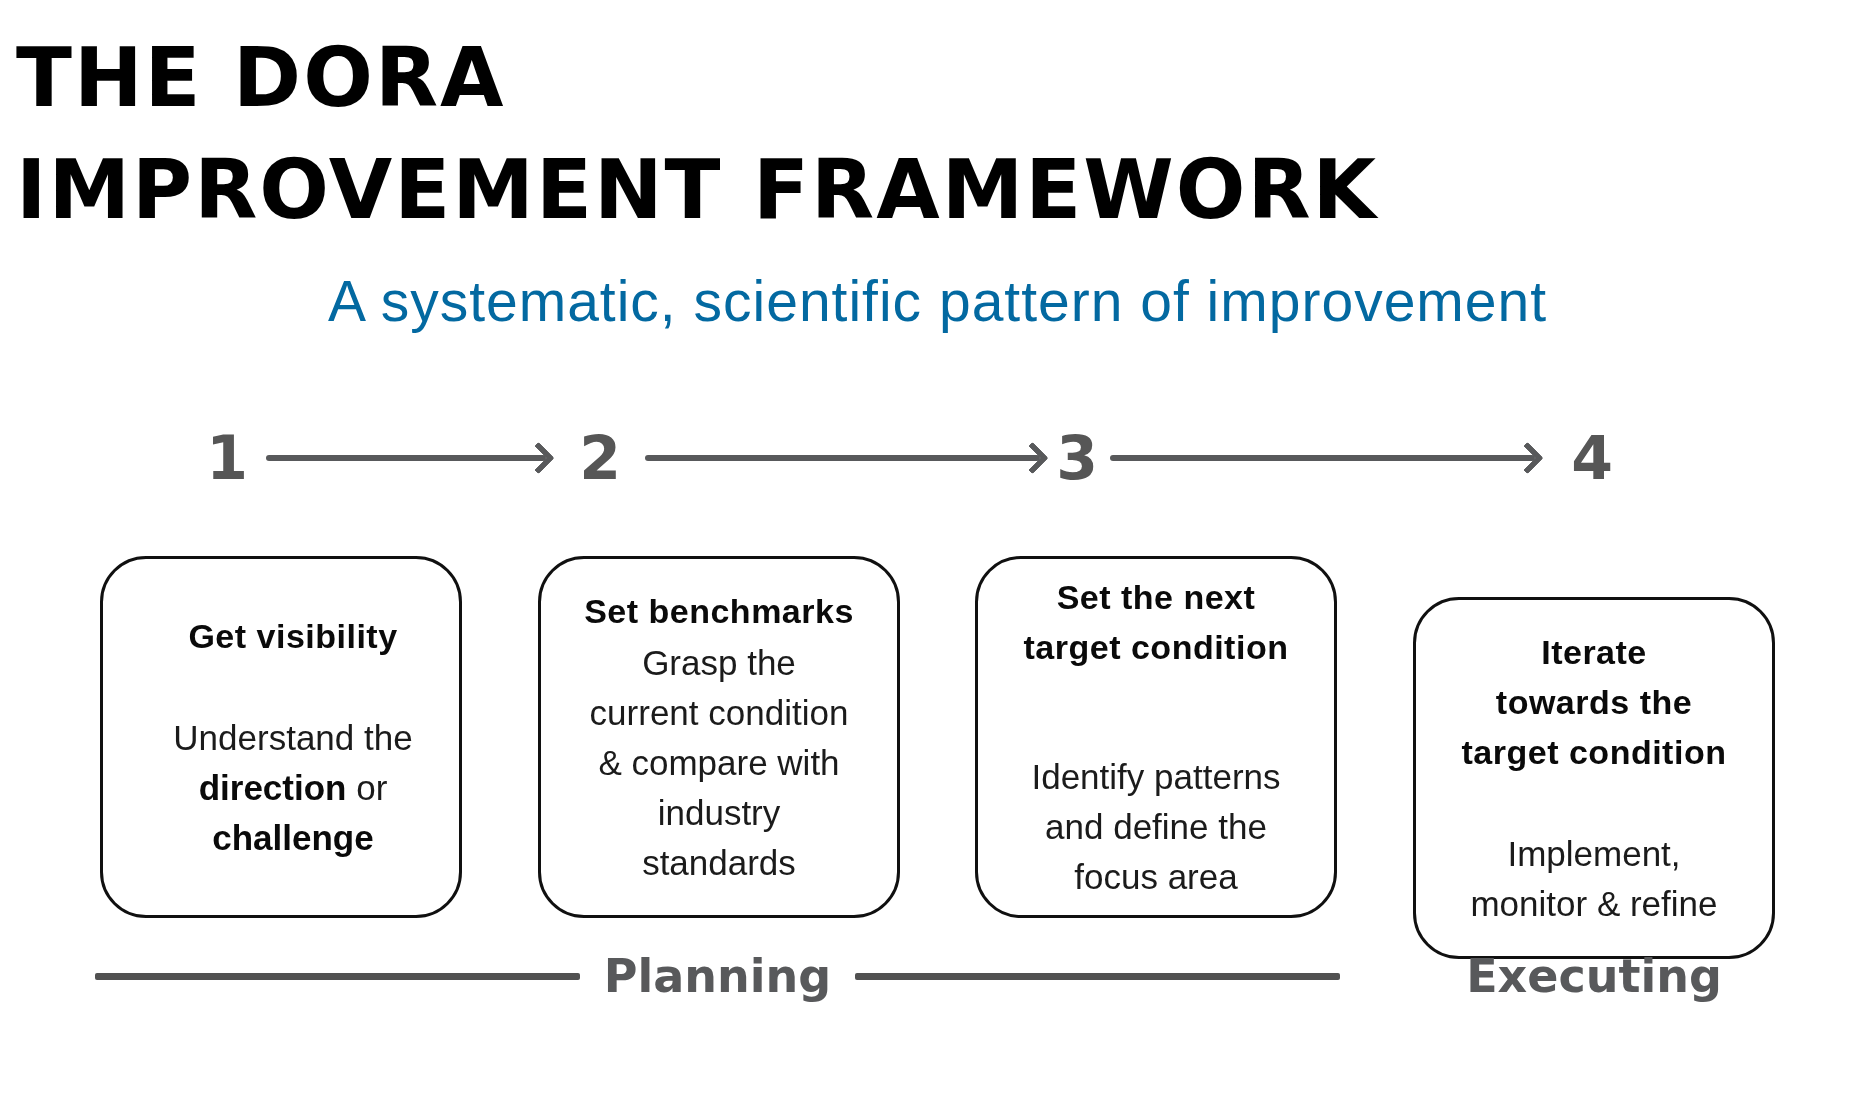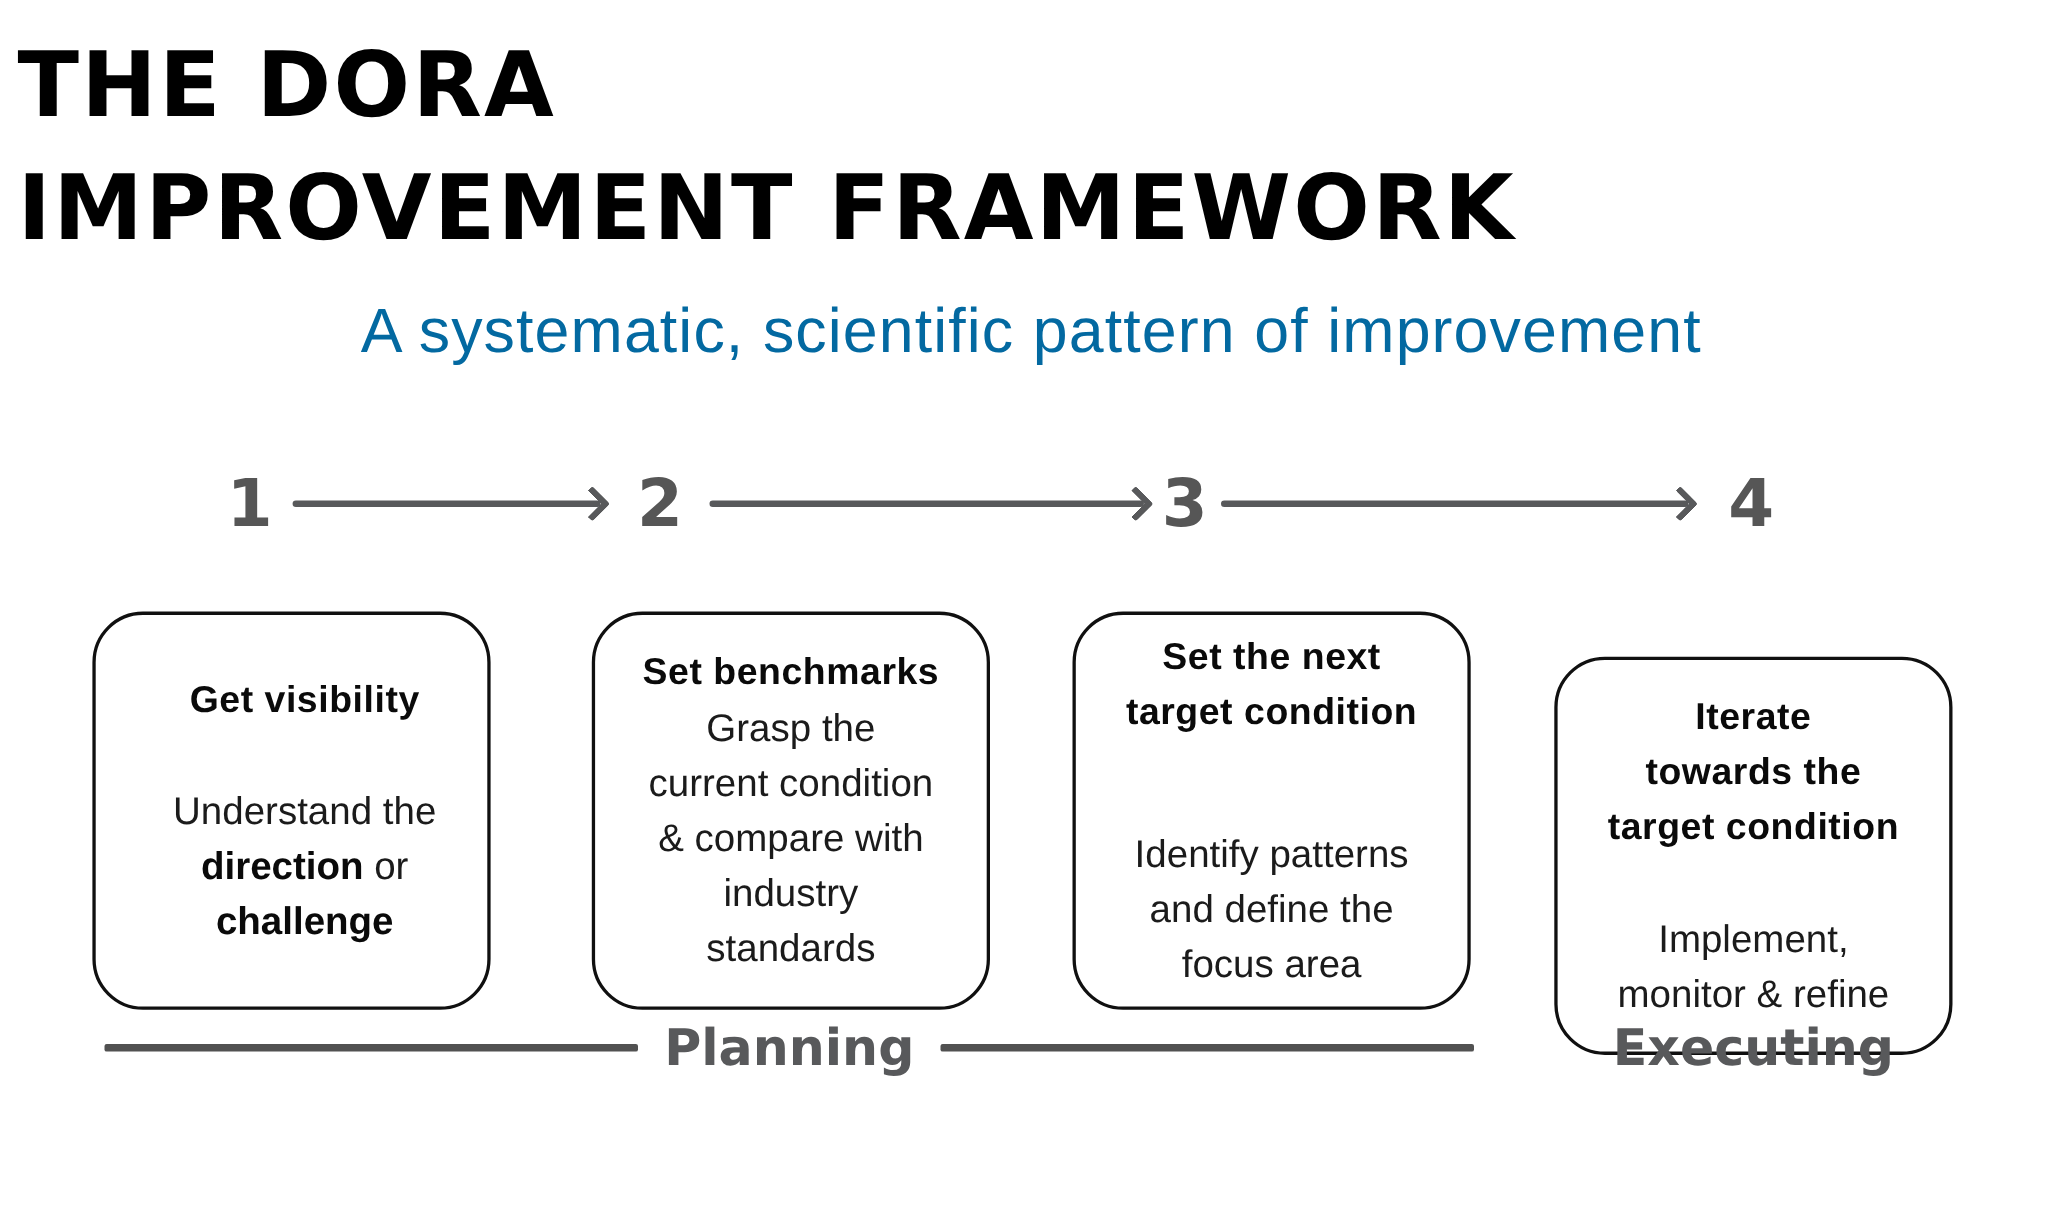--- a/index.html
+++ b/index.html
@@ -46,37 +46,37 @@
     transform:translateY(-50%) rotate(45deg);
   }
 
   
   .step-box {
     position:absolute; top:556px; width:362px; height:362px;
     background:#ffffff; border:3px solid #101010; border-radius:46px;
     display:flex; flex-direction:column; justify-content:center; align-items:center;
     text-align:center; padding:24px 17px;
   }
-  .box-1 { left:84px;padding-left:41px; }
+  .box-1 { left:100px;padding-left:41px; }
   .box-2 { left:538px; }
   .box-3 { left:975px;gap:28px; }
   .box-4 { left:1413px;margin-top:41px; }
   .box-title {
     font-weight:700; font-size:34px; line-height:50px;
     letter-spacing:0.5px; color:#0a0a0a;
   }
   .box-body {
     font-weight:400; font-size:35px; line-height:50px; color:#1b1b1b;
   }
   .step-box.spaced .box-title { margin-bottom:52px; }
   .step-box.tight  .box-title { margin-bottom:2px; }
   .box-body .b { font-weight:700; color:#0a0a0a; }
 
   
-  .phase-row { position:absolute; top:920px; left:0; width:100%; height:64px; }
+  .phase-row { position:absolute; top:944px; left:0; width:100%; height:64px; }
   .planning-group {
     position:absolute; left:95px; width:1245px; height:64px;
     display:flex; align-items:center; gap:24px;
   }
   .phase-line { flex:1; height:7px; background:#515151; border-radius:2px; }
   .phase-label {
     font-family:"DejaVu Sans", sans-serif;
     font-weight:900; font-size:46px; line-height:64px; color:#58595b;
     white-space:nowrap;
   }

